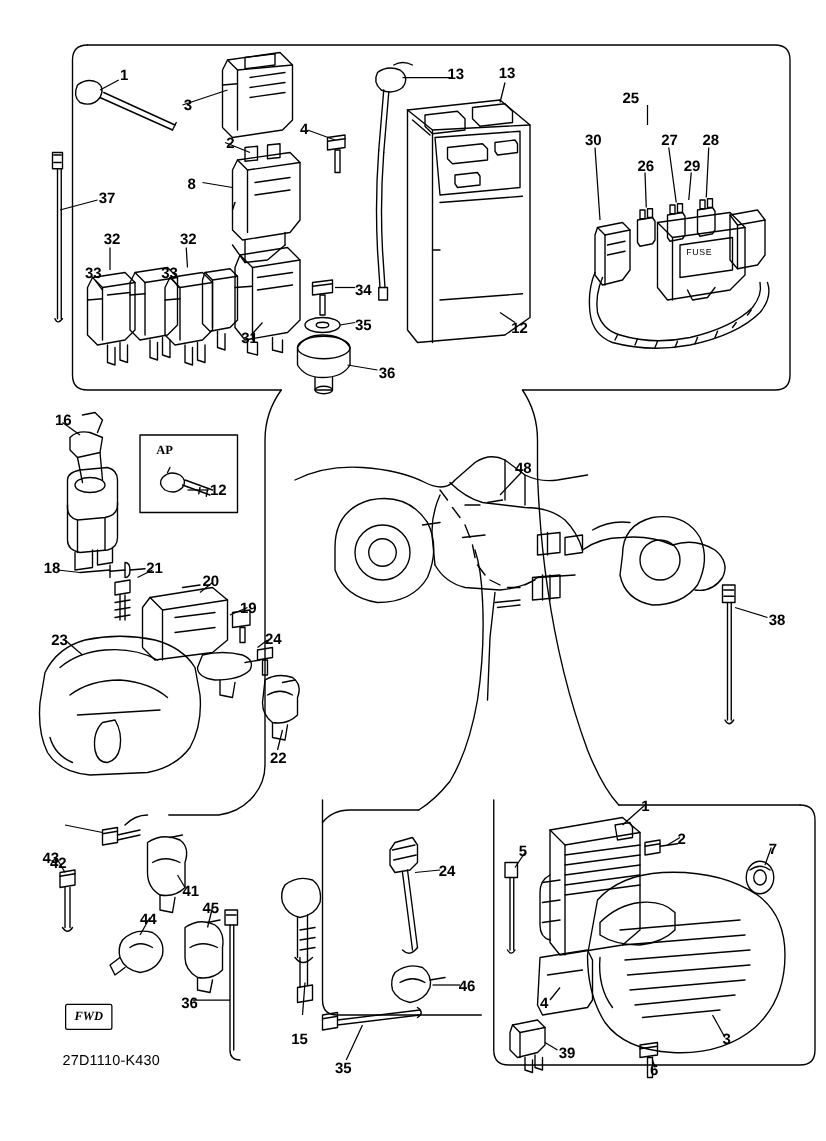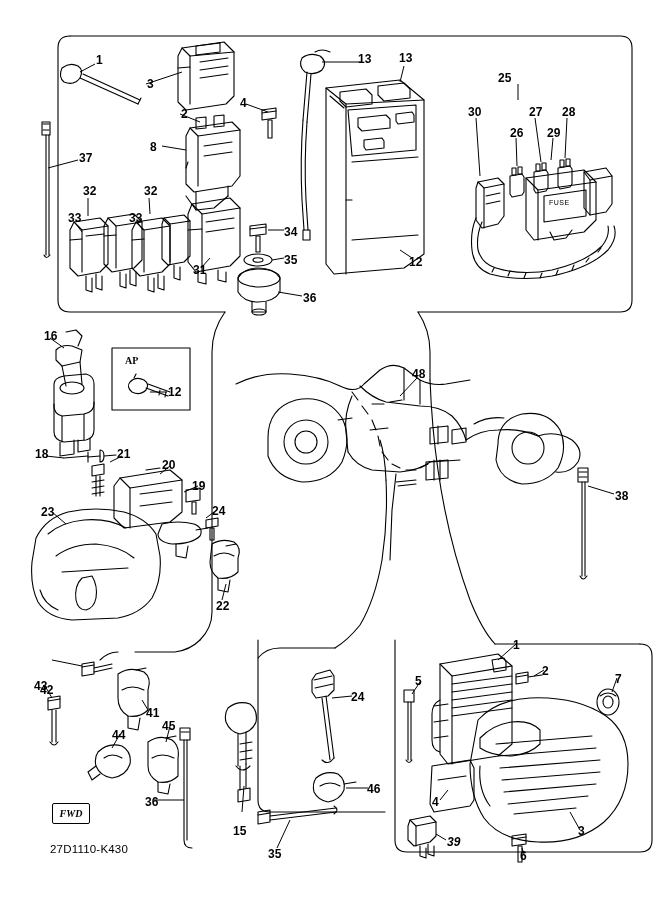--- a/index.html
+++ b/index.html
@@ -487,21 +487,21 @@
   <div class="lbl" style="left:351px; top:691px;">24</div>
   <div class="lbl" style="left:367px; top:783px;">46</div>
 
   <div class="lbl" style="left:415px; top:675px;">5</div>
   <div class="lbl" style="left:513px; top:639px;">1</div>
   <div class="lbl" style="left:542px; top:665px;">2</div>
   <div class="lbl" style="left:615px; top:673px;">7</div>
   <div class="lbl" style="left:432px; top:796px;">4</div>
   <div class="lbl" style="left:578px; top:825px;">3</div>
   <div class="lbl" style="left:520px; top:850px;">6</div>
-  <div class="lbl" style="left:447px; top:836px;font-style:italic;">39</div>
+  <div class="lbl" style="left:447px; top:836px;">39</div>
 
   <svg class="layer" viewBox="0 0 661 913">
     <g fill="none" stroke="#000" stroke-width="1">
       <path d="M95 64 L80 72"></path>
       <path d="M146 84 L182 72"></path>
       <path d="M180 114 L200 122"></path>
       <path d="M162 146 L186 150"></path>
       <path d="M246 104 L268 112"></path>
       <path d="M362 62 L322 62"></path>
       <path d="M404 66 L400 82"></path>

